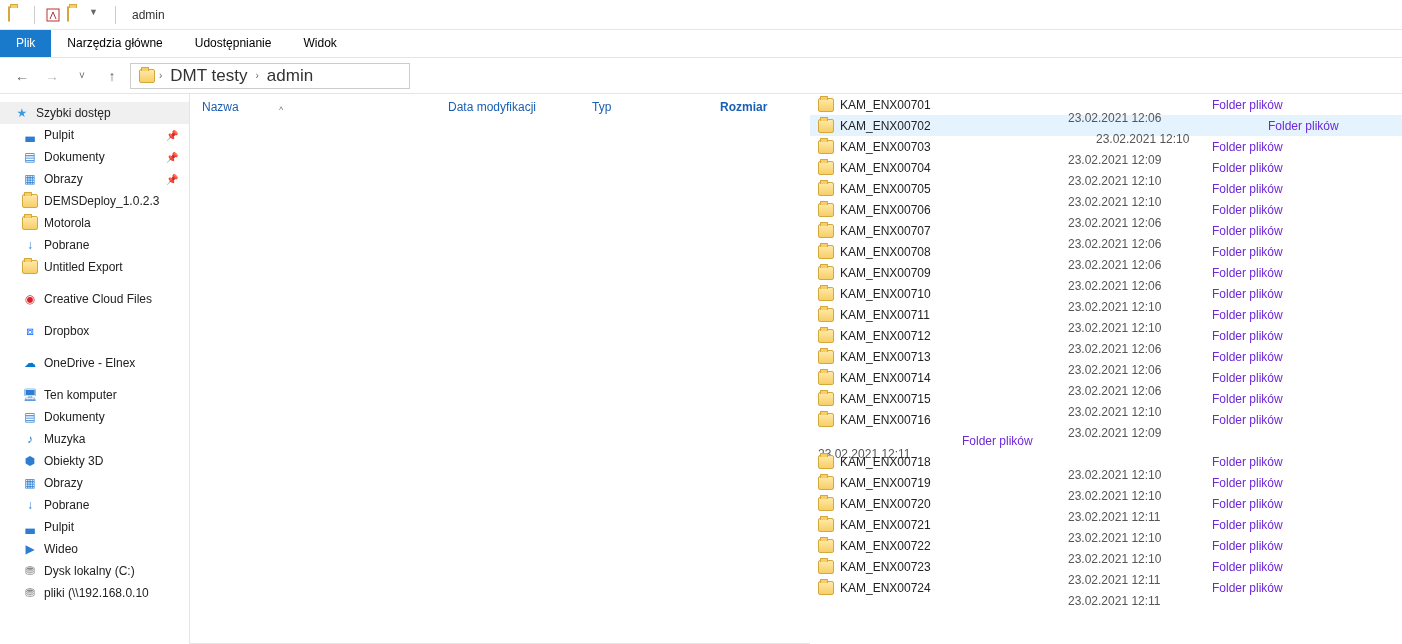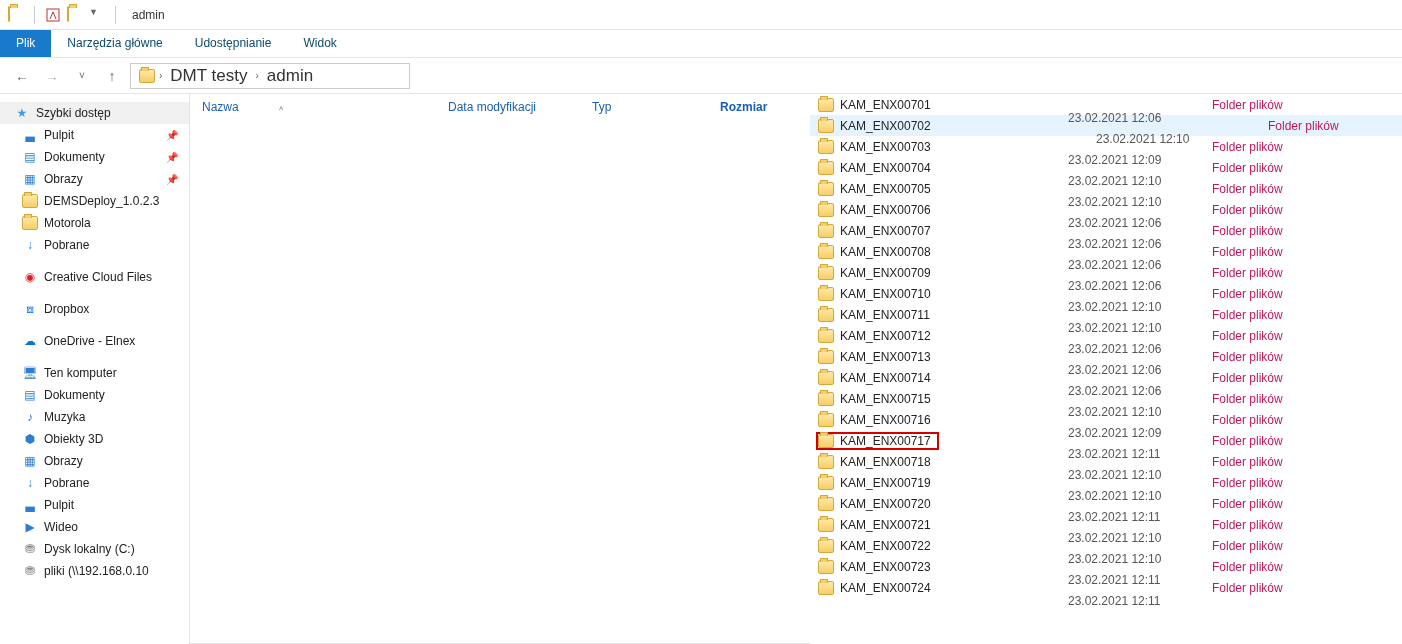--- a/index.html
+++ b/index.html
@@ -23,21 +23,21 @@
 .screw.bl{bottom:18px; left:18px;} .screw.br{bottom:18px; right:18px;}
 .foot{position:absolute; width:54px; height:8px; background:#000; border-radius:4px;}
 .foot.bl{bottom:6px; left:40px;} .foot.br{bottom:6px; right:40px;}
 
 .explorer { flex: 1; display: flex; flex-direction: column; background:#fff; }
 .titlebar { height: 30px; display:flex; align-items:center; padding: 0 8px; gap:6px; border-bottom:1px solid #e5e5e5;}
 .tb-icon { width:16px; height:16px; }
 .qat-sep{width:1px; height:18px; background:#ccc; margin:0 4px;}
 .tb-title { margin-left:6px; font-size:12px; color:#333;}
 .ribbon { height:28px; display:flex; align-items:stretch; border-bottom:1px solid #e5e5e5;}
-.ribbon-tab { padding:6px 16px; font-size:12px; color:#0c4a6e; cursor:default;}
+.ribbon-tab { padding:6px 16px; font-size:12px; color:#000000; cursor:default;}
 .ribbon-tab.file { background:#1979ca; color:#fff;}
 .addr { height:36px; display:flex; align-items:center; gap:6px; padding:0 10px; border-bottom:1px solid #e5e5e5;}
 .nav-arrow { width:24px; height:24px; display:flex; align-items:center; justify-content:center; color:#666; font-size:14px;}
 .nav-arrow.disabled{color:#bbb;}
 .addr-box{flex:0 0 auto; display:flex; align-items:center; gap:4px; border:1px solid #ccc; padding:3px 8px; min-width:280px; height:26px;}
 .crumb{font-size:17px; color:#333; padding:0 4px;}
 .crumb-sep{color:#666; font-size:10px;}
 .body { flex:1; display:flex; overflow:hidden;}
 .nav { width:190px; padding:8px 0; overflow-y:auto; border-right:1px solid #e5e5e5;}
 .nav-item{display:flex; align-items:center; gap:6px; padding:3px 10px 3px 22px; font-size:12px; color:#222; white-space:nowrap;}
@@ -50,21 +50,21 @@
 .col-name{width:250px; padding-left:4px;}
 .col-date{width:144px;}
 .col-type{width:128px;}
 .col-size{width:90px;font-weight:bold;}
 .sort-ind{font-size:8px; color:#777; margin-left:40px;}
 .rows{flex:1; overflow-y:auto;}
 .row{display:flex; align-items:center; padding:2px 0 2px 8px; font-size:12px; color:#222; height:21px;}
 .row.hovered{background:#e5f3ff;gap:28px;}
 .row .fname{width:250px; display:flex; align-items:center; gap:6px;}
 .row .fdate{width:144px; color:#555;margin-top:27px;}
-.row .ftype{width:128px; color:#be185d;}
+.row .ftype{width:128px; color:#6d28d9;}
 .row .fsize{width:90px; color:#555;}
 .row.highlighted .fname-box{border:2.5px solid #d40000; padding:0 6px 0 0; margin-left:-2px; display:flex; align-items:center; gap:6px;}
 .folder-icon{width:16px;height:14px; background:linear-gradient(#ffe9a8,#f7ce68); border:1px solid #d4a93a; border-radius:2px; position:relative;}
 .folder-icon::before{content:""; position:absolute; top:-3px; left:1px; width:6px; height:3px; background:#f7ce68; border:1px solid #d4a93a; border-bottom:none; border-radius:1px 1px 0 0;}
 svg{display:block;}
 </style>
 </head>
 <body>
 
 <div class="root">
@@ -161,20 +161,26 @@
         <div class="nav-item">
             <span class="nav-icon">
               <span class="folder-icon"></span>
             </span>
             <span>Motorola</span>
           </div>
         <div class="nav-item">
             <span class="nav-icon" style="color:#2d7dd2;">↓</span>
             <span>Pobrane</span>
           </div>
+        <div class="nav-item">
+            <span class="nav-icon">
+              <span class="folder-icon"></span>
+            </span>
+            <span>Untitled Export</span>
+          </div>
         <div class="nav-spacer"></div>
         <div class="nav-item">
             <span class="nav-icon" style="color:#da1f26;">◉</span>
             <span>Creative Cloud Files</span>
           </div>
         <div class="nav-spacer"></div>
         <div class="nav-item">
             <span class="nav-icon" style="color:#0061ff;">⧈</span>
             <span>Dropbox</span>
           </div>
@@ -372,26 +378,20 @@
             <div class="row">
               <div class="fname">
                 <span class="folder-icon"></span>
                 <span>KAM_ENX00716</span>
               </div>
               <div class="fdate">23.02.2021 12:09</div>
               <div class="ftype">Folder plików</div>
               <div class="fsize"></div>
             </div>
             <div class="row highlighted">
-              <div class="fname">
-                <span class="fname-box">
-                  <span class="folder-icon"></span>
-                  <span>KAM_ENX00717</span>
-                </span>
-              </div>
               <div class="fdate">23.02.2021 12:11</div>
               <div class="ftype">Folder plików</div>
               <div class="fsize"></div>
             </div>
             <div class="row">
               <div class="fname">
                 <span class="folder-icon"></span>
                 <span>KAM_ENX00718</span>
               </div>
               <div class="fdate">23.02.2021 12:10</div>

